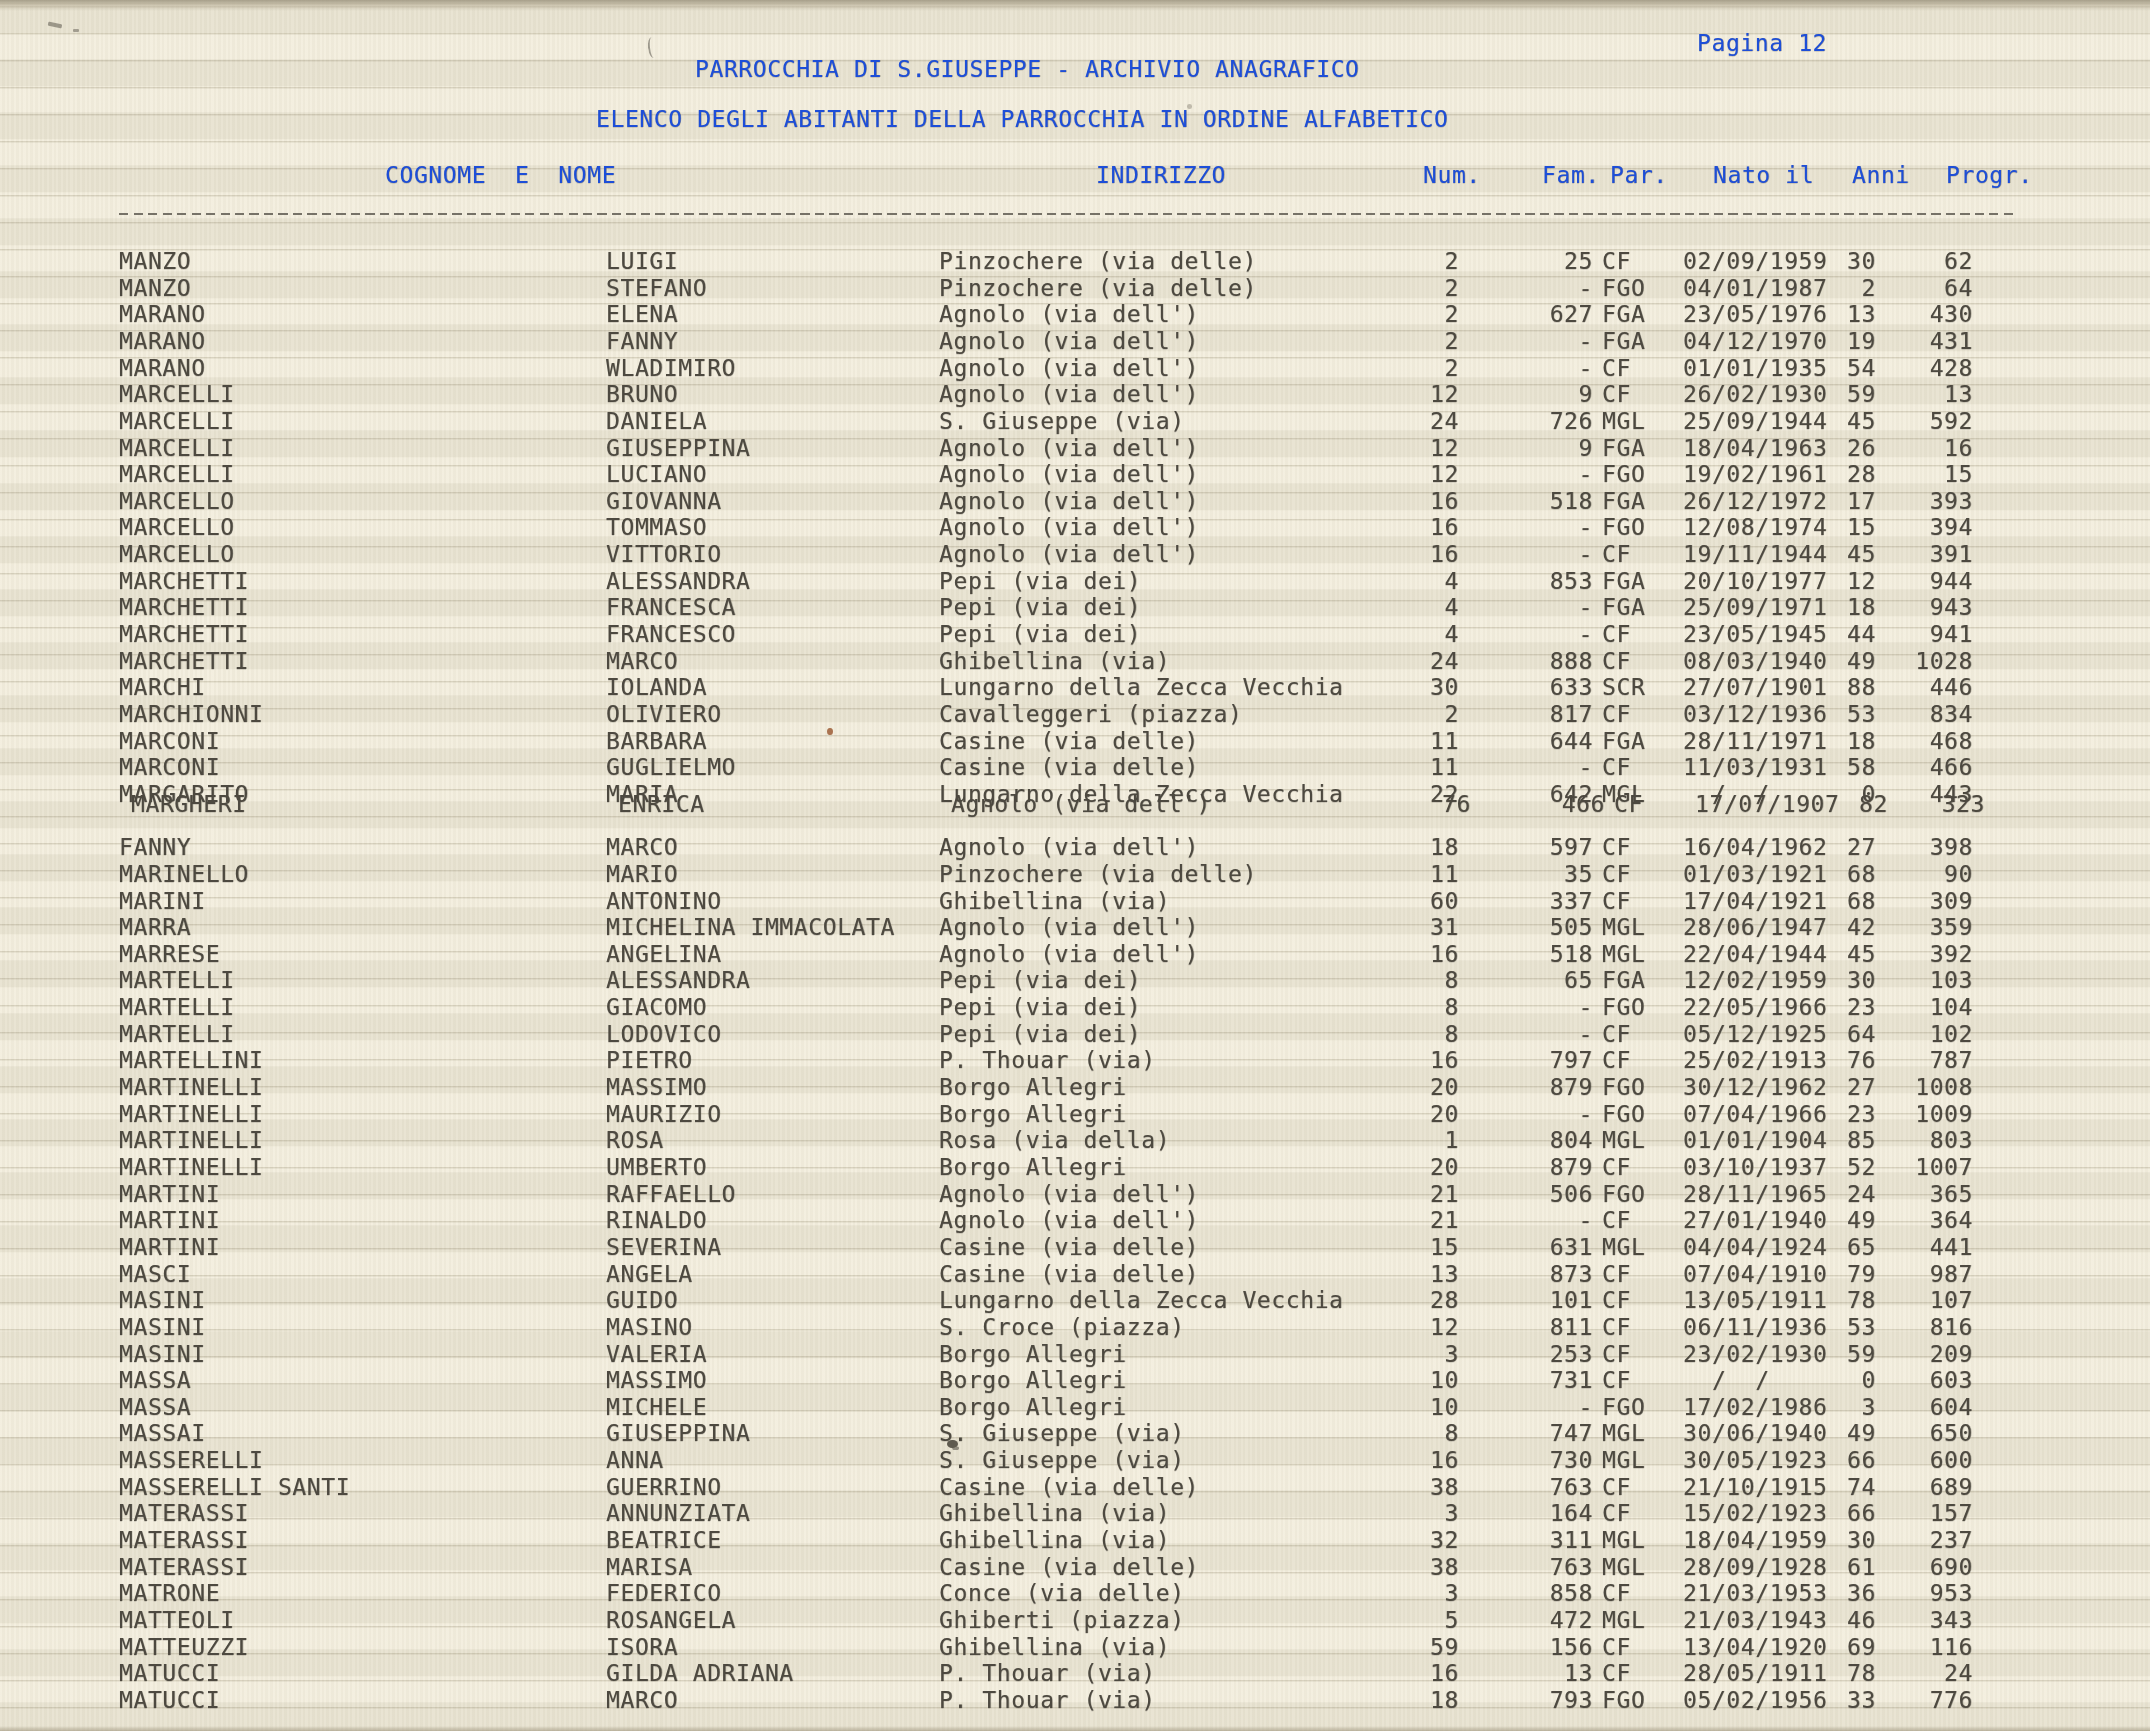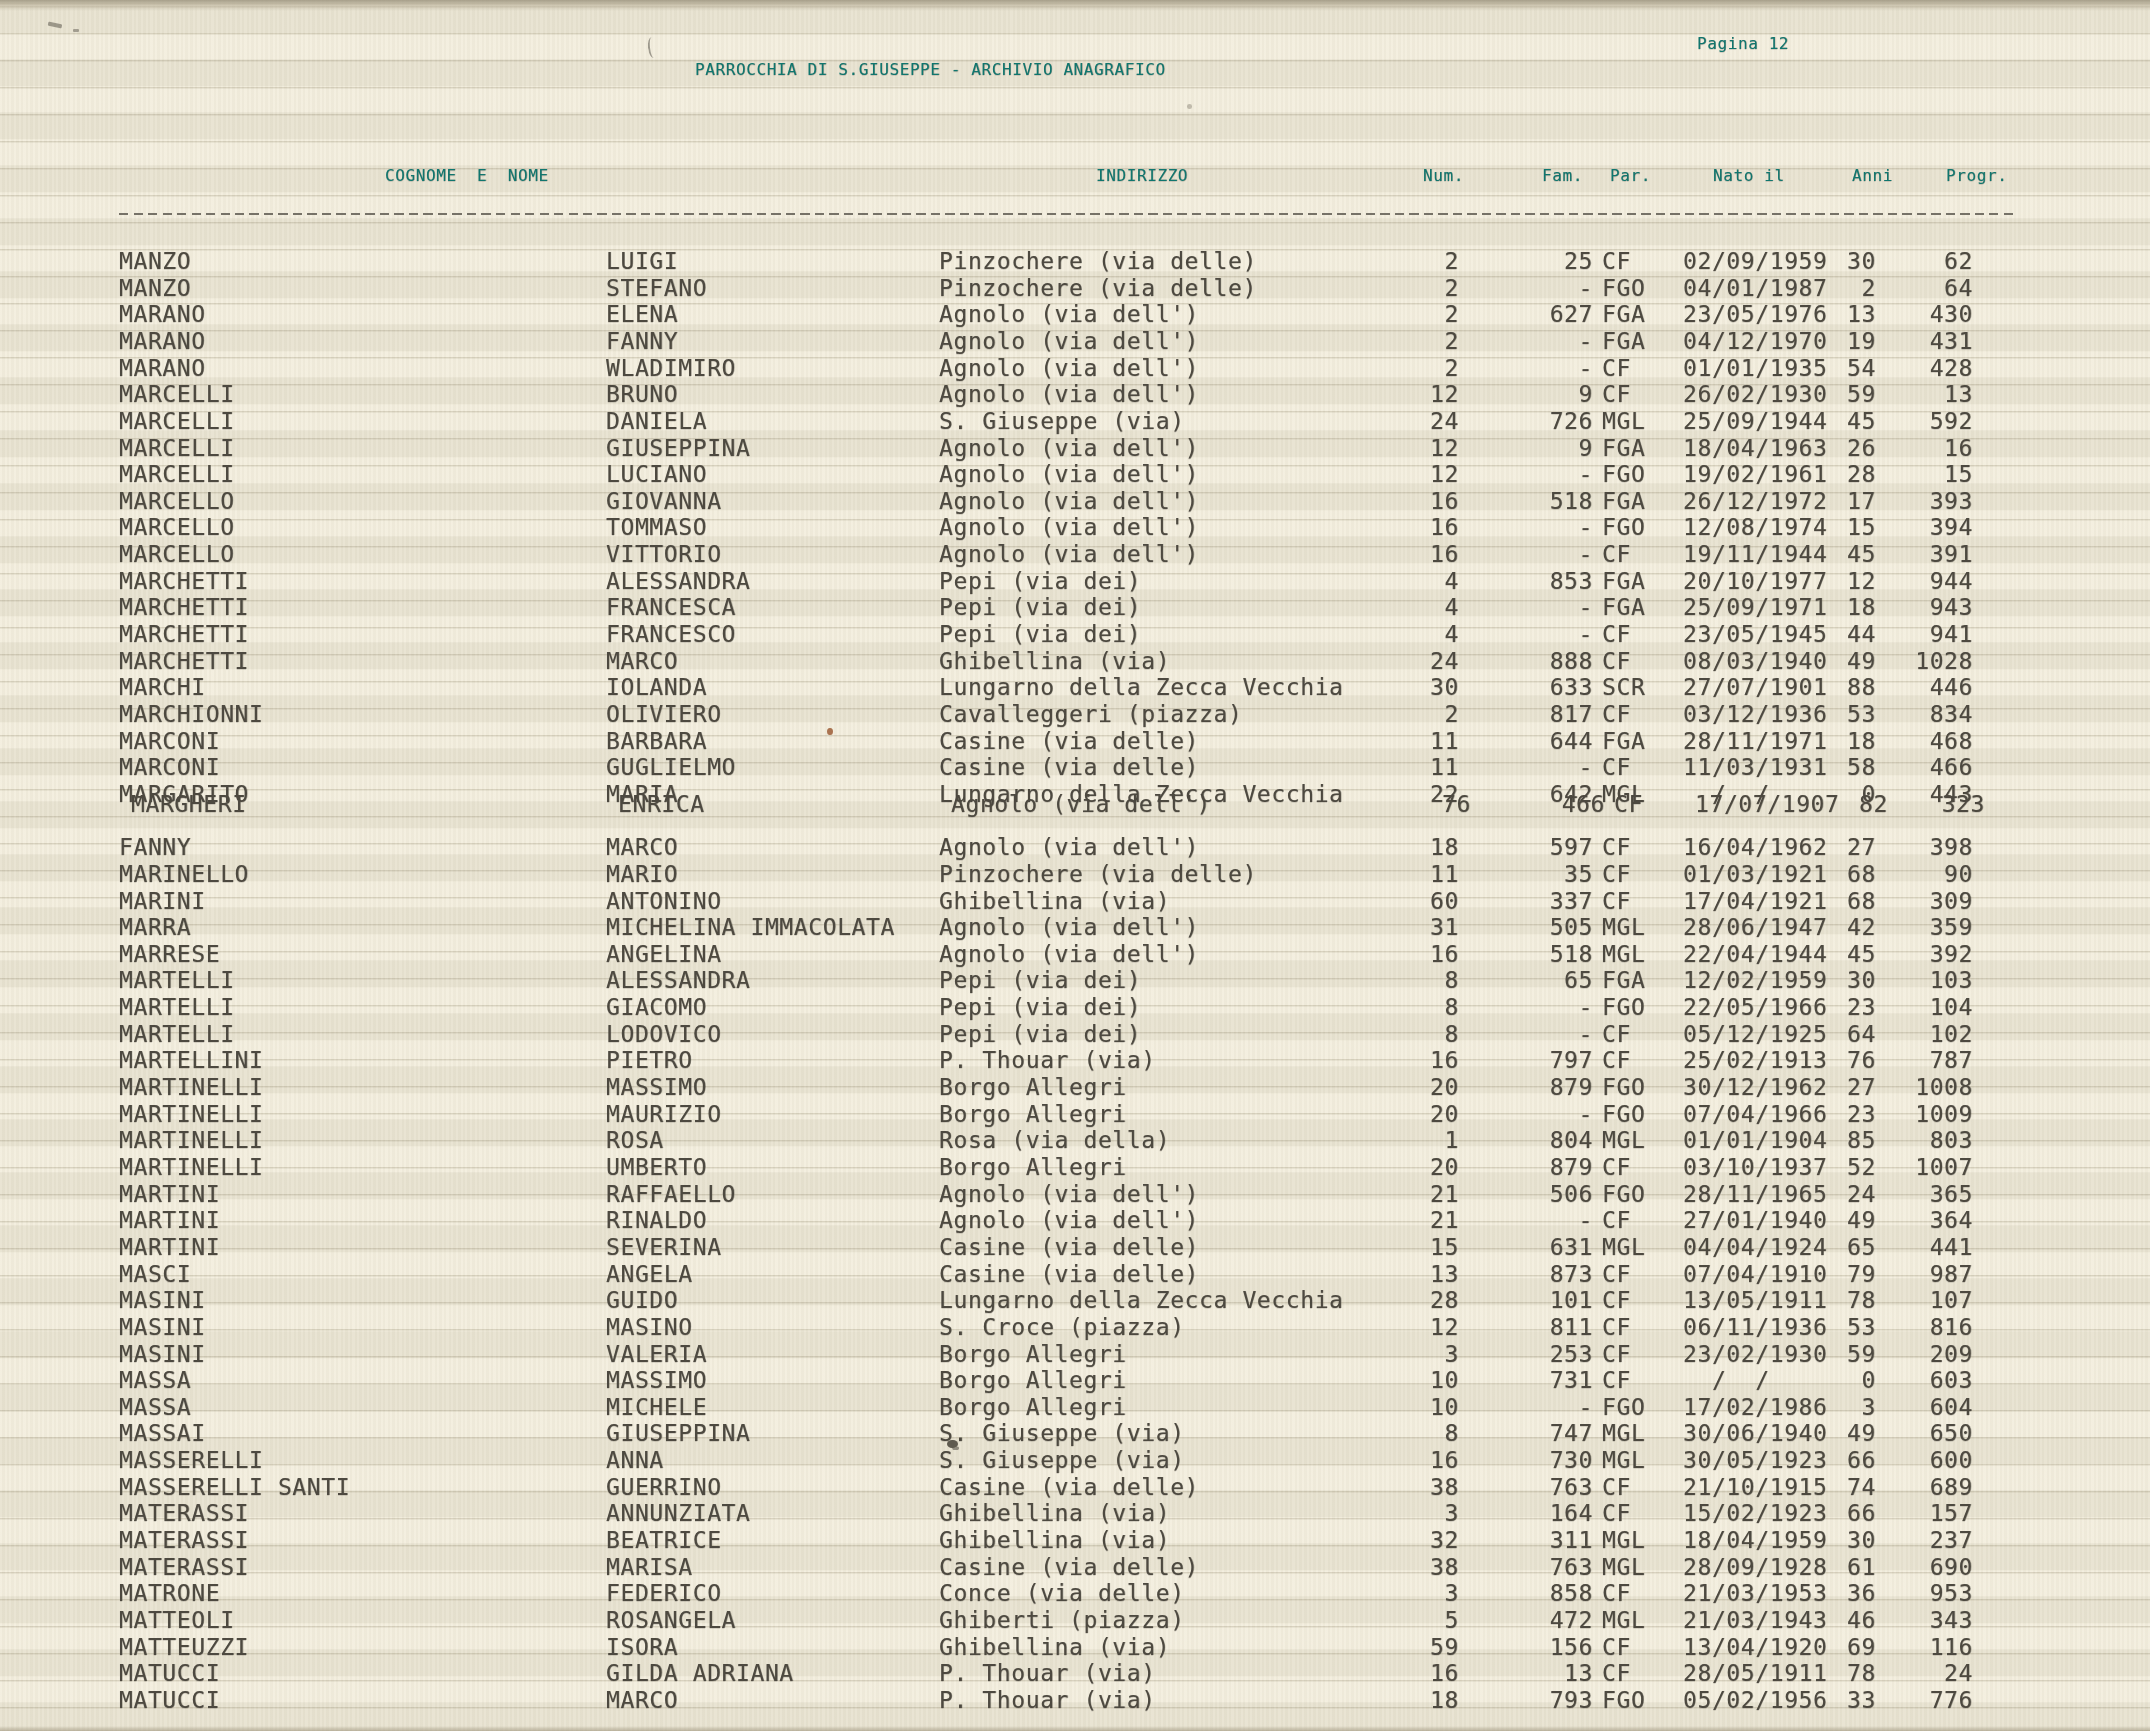--- a/index.html
+++ b/index.html
@@ -38,22 +38,22 @@
     background:linear-gradient(180deg,#9a927c 0%,#c4bca6 45%,rgba(196,188,166,0) 100%);
     opacity:.85;
   }
   .bottom-edge{
     position:absolute;left:0;bottom:0;width:100%;height:5.2px;
     background:linear-gradient(0deg,#a89f88 0%,rgba(168,159,136,0) 100%);
     opacity:.8;
   }
   .txt{
     position:absolute;white-space:pre;
-    font-size:16px;line-height:27px;letter-spacing:0.6px;
-    color:#0f766e;
+    font-size:23px;line-height:27px;letter-spacing:0.6px;
+    color:#1d4ed8;
     text-shadow:0.6px 0 0 rgba(77,73,64,.38), 0 0.5px 0 rgba(77,73,64,.18);
   }
   .page-label{left:1697px;top:30px;}
   .title1{left:695px;top:56px;}
   .title2{left:596px;top:106px;}
   .colheads{position:absolute;left:0;top:162px;width:100%;height:27px;}
   .h-name{left:385px;}  .h-addr{left:1096px;}
   .h-num{left:1423px;}  .h-fam{left:1542px;}  .h-par{left:1598px;margin-left:12px;}
   .h-born{left:1713px;} .h-anni{left:1852px;} .h-progr{left:1930px;margin-left:16px;}
   .dashline{
@@ -94,20 +94,21 @@
 </style>
 </head>
 <body>
 
 <div class="paper">
   <div class="stripes"></div>
   <div class="grain"></div>
 
   <div class="txt page-label">Pagina 12</div>
   <div class="txt title1">PARROCCHIA DI S.GIUSEPPE - ARCHIVIO ANAGRAFICO</div>
+  <div class="txt title2">ELENCO DEGLI ABITANTI DELLA PARROCCHIA IN ORDINE ALFABETICO</div>
 
   <div class="colheads">
     <span class="txt h-name">COGNOME  E  NOME</span>
     <span class="txt h-addr">INDIRIZZO</span>
     <span class="txt h-num">Num.</span>
     <span class="txt h-fam">Fam.</span>
     <span class="txt h-par">Par.</span>
     <span class="txt h-born">Nato il</span>
     <span class="txt h-anni">Anni</span>
     <span class="txt h-progr">Progr.</span>

